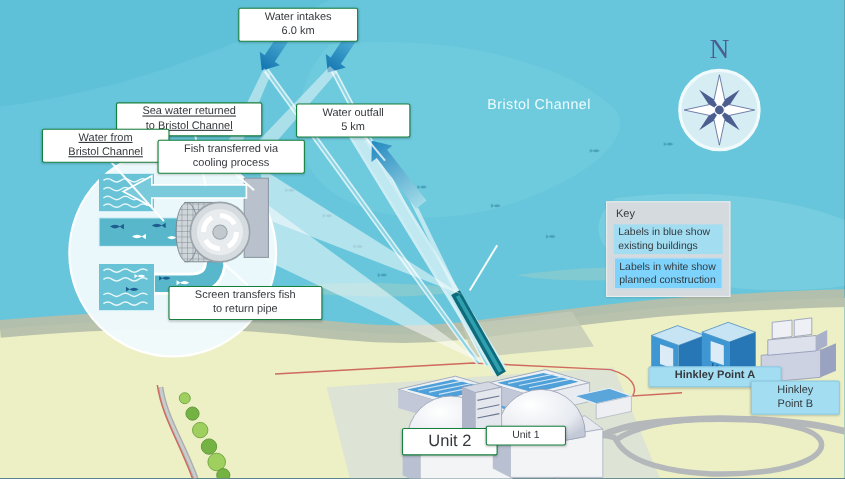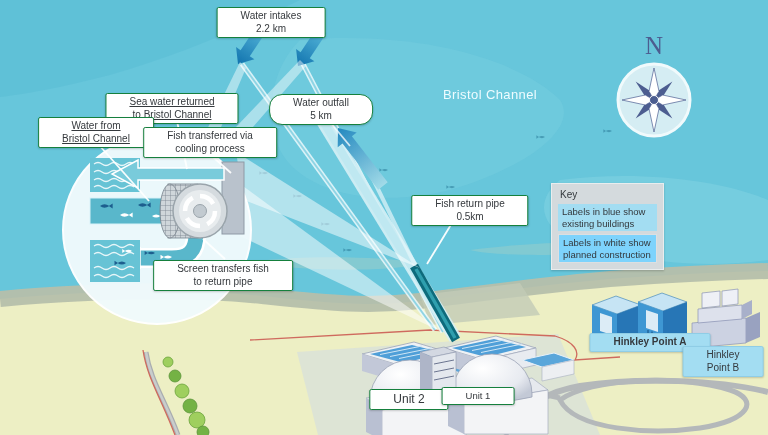--- a/index.html
+++ b/index.html
@@ -251,32 +251,28 @@
     <polygon points="654,100 649,91.3 654,68 659,91.3" fill="#ffffff" stroke="#4c5d90" stroke-width="0.7"></polygon>
     <polygon points="654,100 649,108.7 654,132 659,108.7" fill="#ffffff" stroke="#4c5d90" stroke-width="0.7"></polygon>
     <polygon points="654,100 662.7,95 686,100 662.7,105" fill="#ffffff" stroke="#4c5d90" stroke-width="0.7"></polygon>
     <polygon points="654,100 645.3,95 622,100 645.3,105" fill="#ffffff" stroke="#4c5d90" stroke-width="0.7"></polygon>
     <circle cx="654" cy="100" r="4.5" fill="#4c5d90" stroke="#ffffff" stroke-width="1"></circle>
   </g>
 </svg>
 
 <div class="lbl" style="left:271px;top:7px;">
   <div>Water intakes</div>
-  <div>2.2 km</div>
-</div>
-
-<div class="lbl" style="left:321px;top:94px;border-radius:13px;">
+  <div>6.0 km</div>
+</div>
+
+<div class="lbl" style="left:321px;top:94px;">
   <div>Water outfall</div>
   <div>5 km</div>
 </div>
 
-<div class="lbl" style="left:470px;top:195px;">
-  <div>Fish return pipe</div>
-  <div>0.5km</div>
-</div>
 
 <div class="lbl" style="left:172px;top:93px;text-decoration:underline;">
   <div>Sea water returned</div>
   <div>to Bristol Channel</div>
 </div>
 
 <div class="lbl" style="left:96px;top:117px;text-decoration:underline;">
   <div>Water from</div>
   <div>Bristol Channel</div>
 </div>
@@ -284,21 +280,21 @@
 <div class="lbl" style="left:210px;top:127px;">
   <div>Fish transferred via</div>
   <div>cooling process</div>
 </div>
 
 <div class="lbl" style="left:223px;top:260px;">
   <div>Screen transfers fish</div>
   <div>to return pipe</div>
 </div>
 
-<div class="lbl" style="left:409px;top:389px;font-size:12px;">Unit 2</div>
+<div class="lbl" style="left:409px;top:389px;font-size:15px;">Unit 2</div>
 <div class="lbl" style="left:478px;top:387px;font-size:9.5px;">Unit 1</div>
 
 <div class="lbl lbl-blue" style="left:650px;top:333px;font-weight:bold;">Hinkley Point A</div>
 
 <div class="lbl lbl-blue" style="left:723px;top:346px;">
   <div>Hinkley</div>
   <div>Point B</div>
 </div>
 
 <div class="lbl lbl-plain" style="left:443px;top:87px;transform:none;">Bristol Channel</div>

